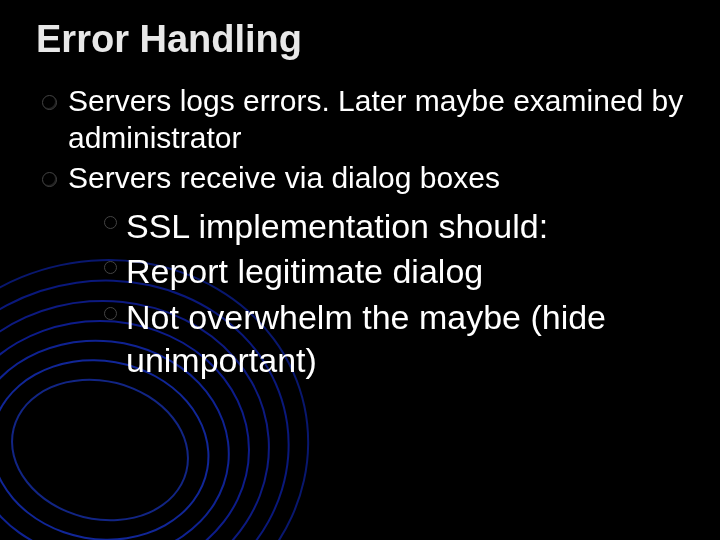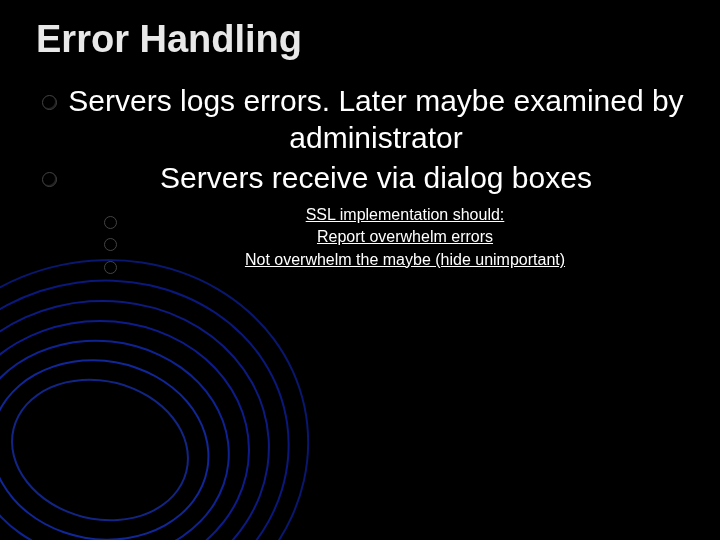--- a/index.html
+++ b/index.html
@@ -52,42 +52,40 @@
     margin: 0 0 22px 0;
   }
   ul { list-style: none; margin: 0; padding: 0; }
   .lvl1 { padding-left: 4px; }
   .lvl1 > li {
     font-size: 30px;
     line-height: 1.22;
     margin-bottom: 4px;
     padding-left: 28px;
     position: relative;
-    text-align: center;
   }
   .lvl1 > li::before {
     content: "";
     position: absolute;
     left: 2px;
     top: 12px;
     width: 13px;
     height: 13px;
     background: #000;
     border: 1px solid #444;
     border-radius: 50%;
     box-shadow: inset -1px -1px 0 #222;
   }
   .lvl2 { padding-left: 34px; margin-top: 8px; }
   .lvl2 > li {
-    font-size: 16px;
+    font-size: 34px;
     line-height: 1.28;
     margin-bottom: 2px;
     padding-left: 24px;
     position: relative;
-    text-decoration: underline;
   }
   .lvl2 > li::before {
     content: "";
     position: absolute;
     left: 2px;
     top: 11px;
     width: 11px;
     height: 11px;
     background: #000;
     border: 1px solid #444;
@@ -115,21 +113,21 @@
       <li>
         <span>Servers logs errors. Later maybe examined by administrator</span>
       </li>
       <li>
         <span>Servers receive via dialog boxes</span>
         <ul class="lvl2">
           <li>
             <span>SSL implementation should:</span>
           </li>
           <li>
-            <span>Report overwhelm errors</span>
+            <span>Report legitimate dialog</span>
           </li>
           <li>
             <span>Not overwhelm the maybe (hide unimportant)</span>
           </li>
         </ul>
       </li>
     </ul>
   </div>
 </div>
 

